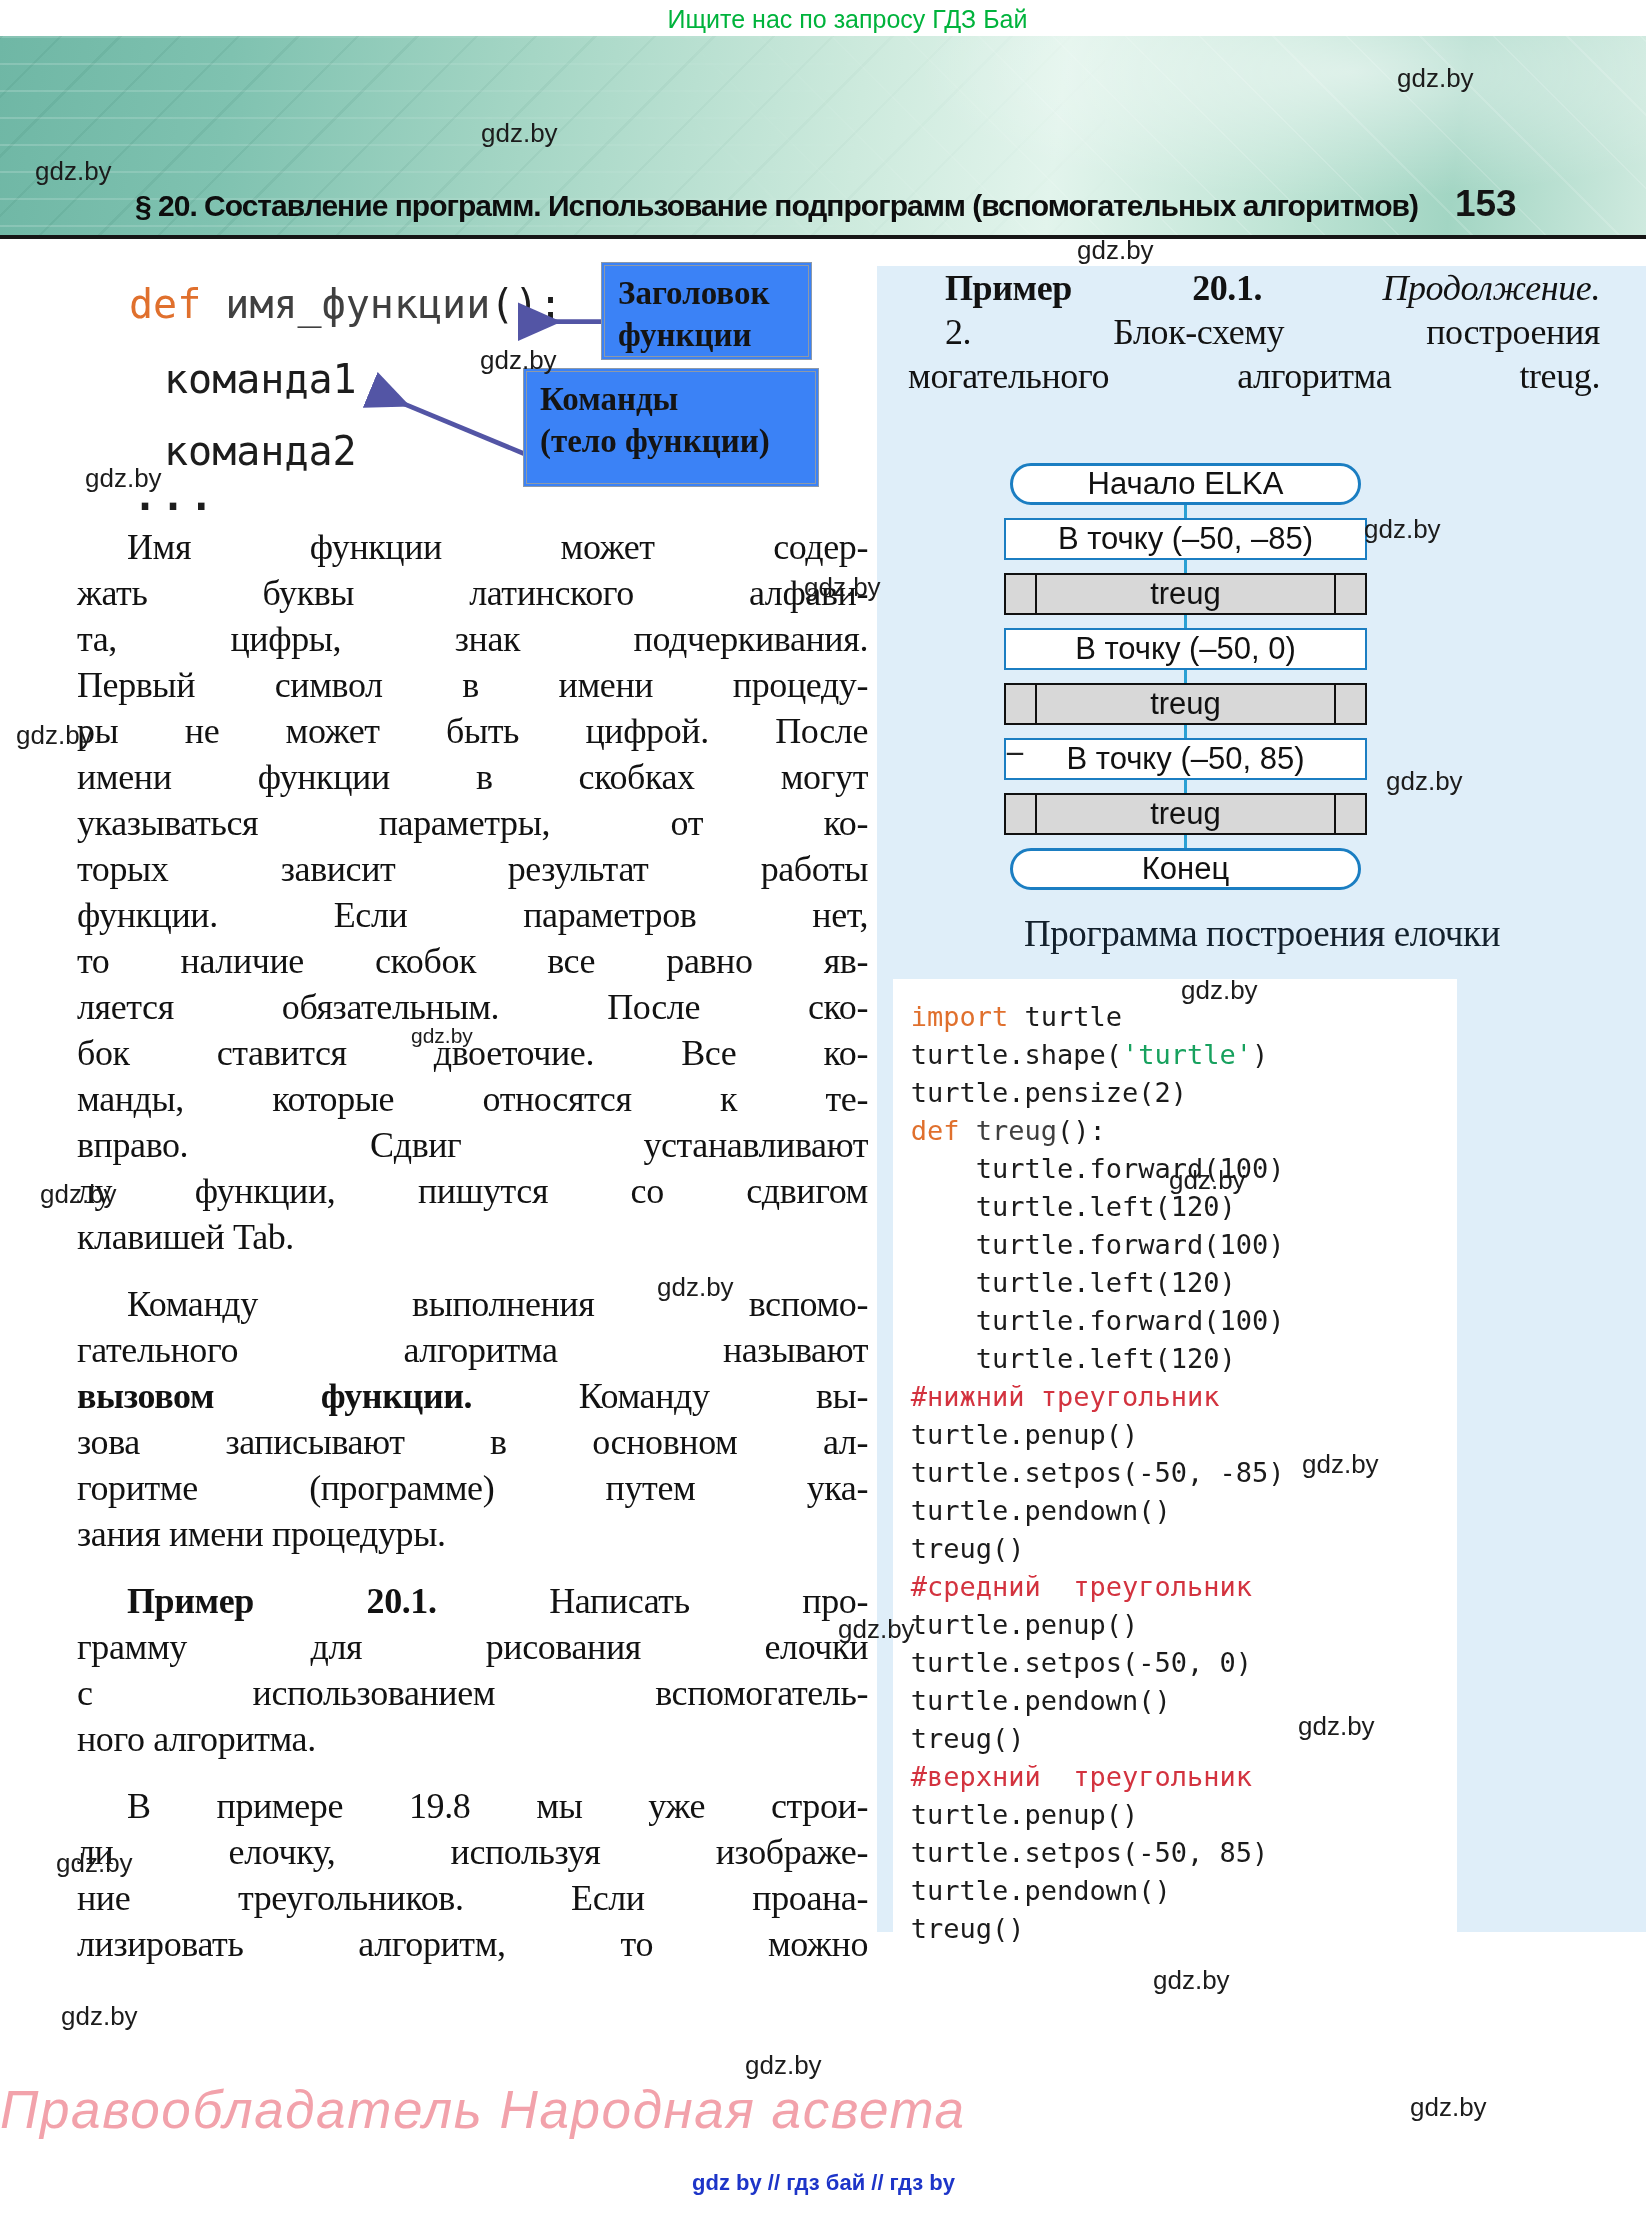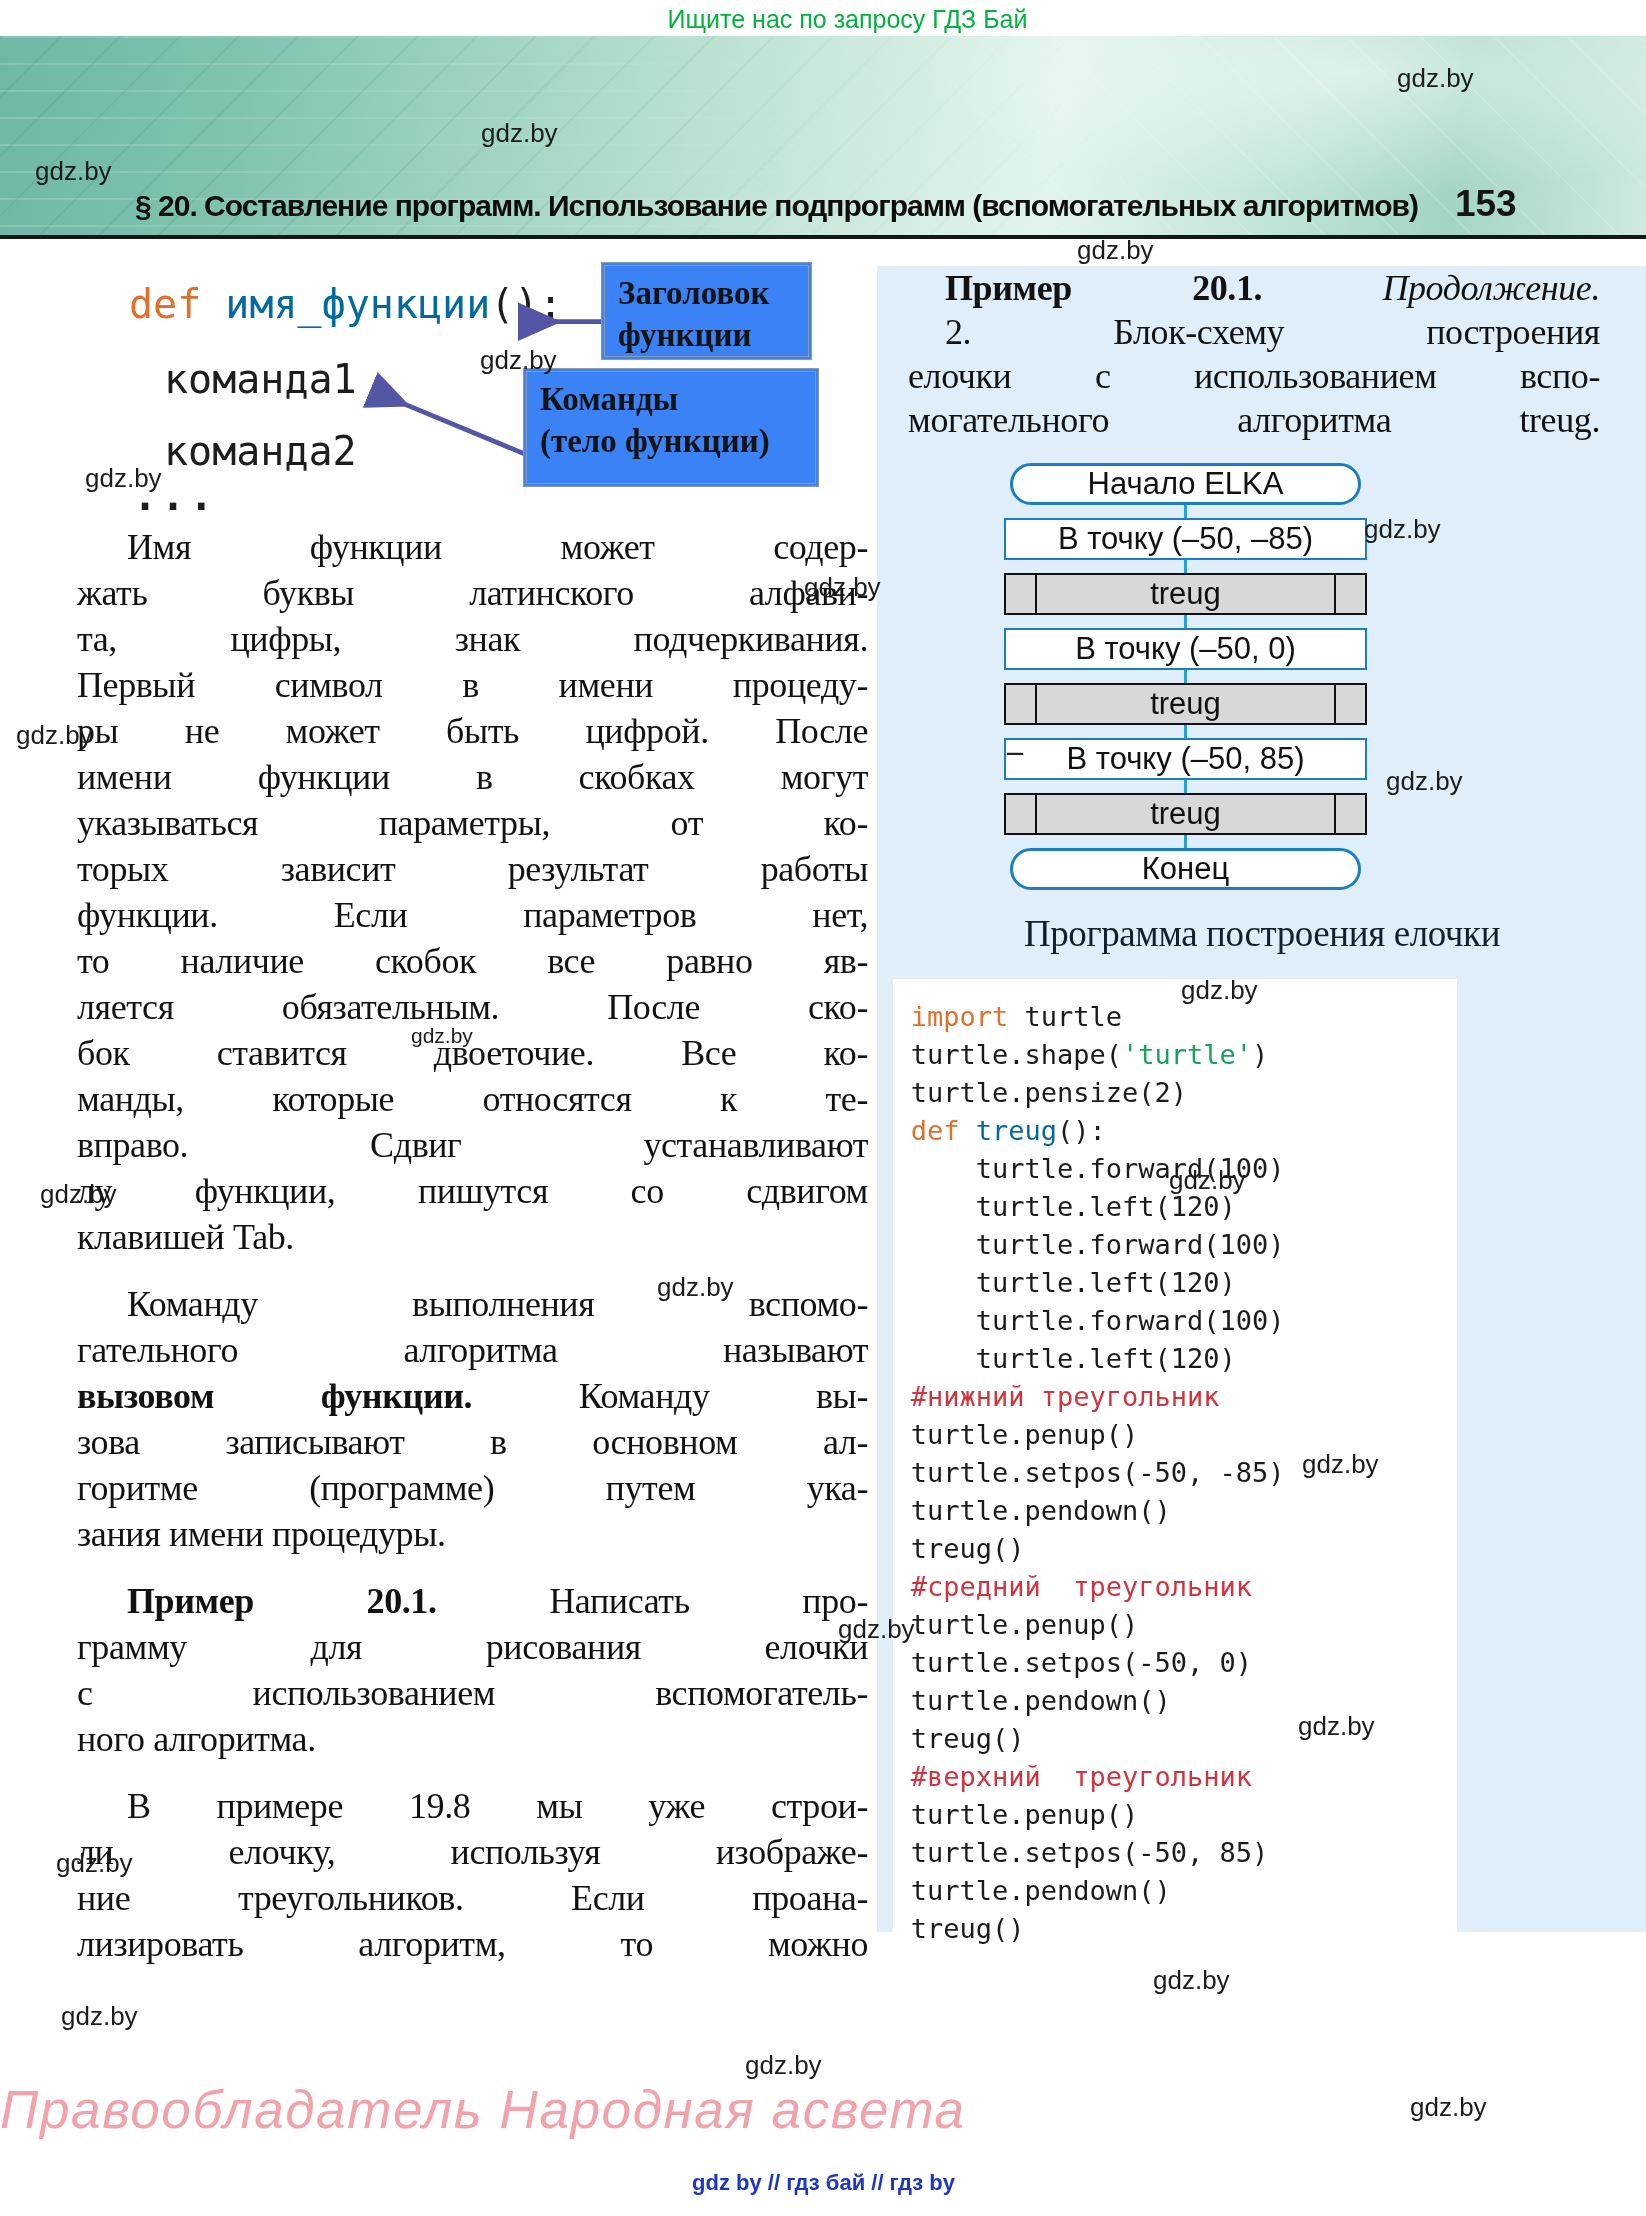--- a/index.html
+++ b/index.html
@@ -30,21 +30,21 @@
   .title-row .num{font-size:37px;font-weight:700;color:#141414;margin-left:37px;}
   .rule{position:absolute;top:235px;left:0;width:1647px;height:4px;background:#161616;}
 
   
   .func-diagram{position:absolute;left:77px;top:254px;width:790px;height:274px;}
   .fd-line{position:absolute;font-family:"DejaVu Sans Mono",monospace;font-size:40px;color:#1d1d1d;white-space:pre;}
   .fd-def{left:52px;top:27px;}
   .fd-cmd1{left:87px;top:102px;}
   .fd-cmd2{left:87px;top:174px;}
   .fd-dots{left:56px;top:219px;font-weight:700;letter-spacing:4px;}
-  .kw{color:#e0702d;} .fn{color:#0369a1;} .str{color:#17a15e;} .cmt{color:#d3333f;}
+  .kw{color:#e0702d;} .fn{color:#404040;} .str{color:#17a15e;} .cmt{color:#d3333f;}
   .ann-box{position:absolute;background:#3b82f6;border:4.8px double #8d99a8;box-sizing:border-box;
            font-size:33px;font-weight:700;line-height:42px;padding:6.4px 8px 0 13px;color:#141414;}
   .ann-header{left:524px;top:8px;width:211px;height:98px;}
   .ann-body{left:446px;top:114px;width:296px;height:119px;}
   .fd-svg{position:absolute;left:0;top:0;width:790px;height:274px;pointer-events:none;}
 
   
   .body-col{position:absolute;left:77px;top:524px;width:791px;font-size:36px;letter-spacing:-0.4px;color:#121212;}
   .para{margin:0;}
   .para + .para{margin-top:21px;}
@@ -166,21 +166,20 @@
         <div class="ln"><span>ли елочку, используя изображе-</span></div>
         <div class="ln"><span>ние треугольников. Если проана-</span></div>
         <div class="ln"><span>лизировать алгоритм, то можно</span></div>
       </div>
     </div>
 
   <div class="blue-panel">
     <div class="intro" id="intro">
         <div class="ln ind"><span class="b">Пример 20.1.</span><span> </span><span class="i">Продолжение.</span></div>
         <div class="ln ind"><span>2. Блок-схему построения</span></div>
-        <div class="ln"><span>елочки с использованием вспо-</span></div>
         <div class="ln"><span>могательного алгоритма treug.</span></div>
       </div>
     <div class="flowchart" id="flowchart">
         <div class="fc-node terminal">Начало ELKA</div>
         <div class="fc-conn"></div>
         <div class="fc-node process">В точку (–50, –85)</div>
         <div class="fc-conn"></div>
         <div class="fc-node subroutine">treug</div>
         <div class="fc-conn"></div>
         <div class="fc-node process">В точку (–50, 0)</div>

